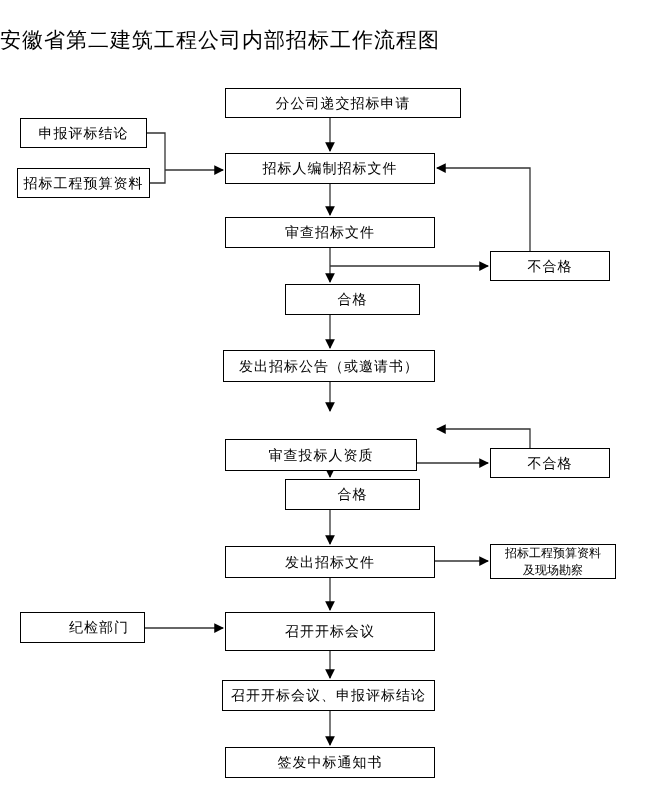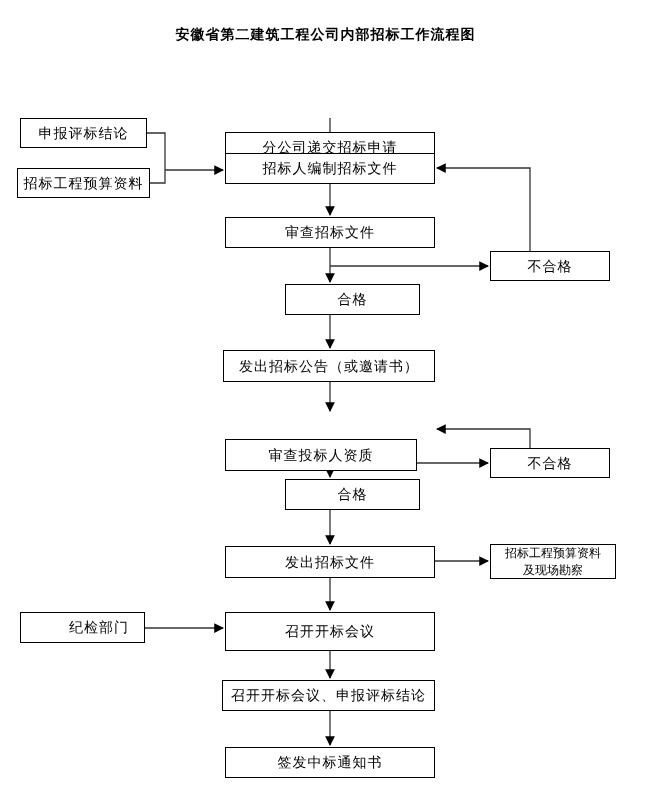--- a/index.html
+++ b/index.html
@@ -9,24 +9,23 @@
     height: 802px;
     background: #ffffff;
     font-family: "Liberation Sans", sans-serif;
     color: #000000;
     overflow: hidden;
   }
   .title {
     position: absolute;
     left: 0; top: 26px;
     width: 100%;
-    text-align: center;
     font-family: "Liberation Serif", serif;
-    font-weight: bold;
-    font-size: 14px;
+    font-weight: normal;
+    font-size: 21px;
     letter-spacing: 1px;
     margin: 0;
   }
   .connectors {
     position: absolute;
     left: 0; top: 0;
     width: 651px; height: 802px;
   }
   .node {
     position: absolute;
@@ -41,21 +40,21 @@
     text-align: center;
     line-height: 1.2;
   }
   .node.small {
     font-size: 12px;
     letter-spacing: 0;
     flex-direction: column;
     line-height: 1.35;
   }
   
-  .n-submit   { left:225px; top:88px;  width:210px; height:30px;margin-top:44px; }
+  .n-submit   { left:225px; top:88px;  width:236px; height:30px; }
   .n-tech     { left:20px;  top:118px; width:127px; height:30px; }
   .n-budget   { left:17px;  top:168px; width:133px; height:30px; }
   .n-prepare  { left:225px; top:153px; width:210px; height:31px; }
   .n-review1  { left:225px; top:217px; width:210px; height:31px; }
   .n-fail1    { left:490px; top:251px; width:120px; height:30px; }
   .n-pass1    { left:285px; top:284px; width:135px; height:31px; }
   .n-announce { left:223px; top:350px; width:212px; height:32px; }
   .n-review2  { left:225px; top:413px; width:192px; height:32px;margin-top:26px; }
   .n-fail2    { left:490px; top:448px; width:120px; height:30px; }
   .n-pass2    { left:285px; top:479px; width:135px; height:31px; }

